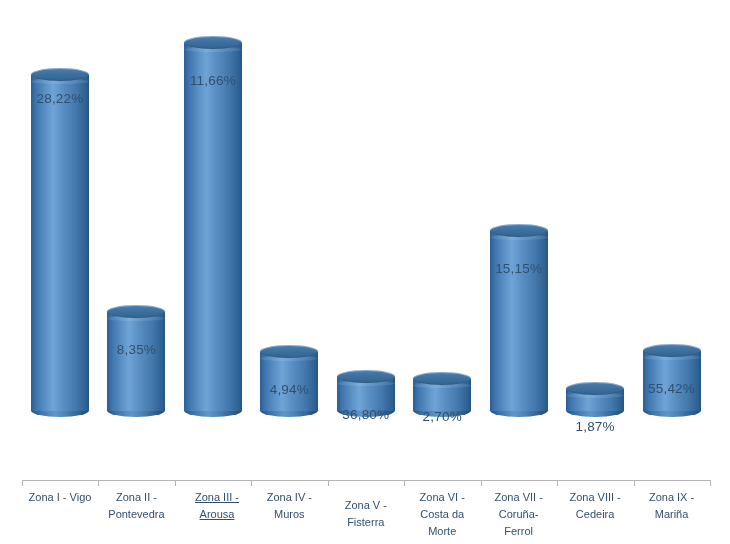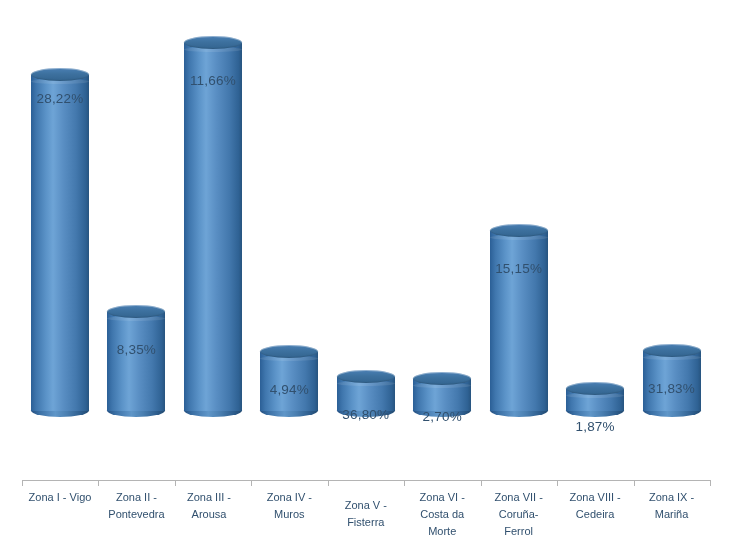--- a/index.html
+++ b/index.html
@@ -233,21 +233,21 @@
 
     <div id="value-labels-layer">
         <div class="value-label" style="left: 22px; top: 91px;">28,22%</div>
         <div class="value-label" style="left: 98.4444px; top: 341.559px;">8,35%</div>
         <div class="value-label" style="left: 174.889px; top: 72.5327px;">11,66%</div>
         <div class="value-label" style="left: 251.333px; top: 382.169px;">4,94%</div>
         <div class="value-label" style="left: 327.778px; top: 407.416px;">36,80%</div>
         <div class="value-label" style="left: 404.222px; top: 408.845px;">2,70%</div>
         <div class="value-label" style="left: 480.667px; top: 260.577px;">15,15%</div>
         <div class="value-label" style="left: 557.111px; top: 418.73px;">1,87%</div>
-        <div class="value-label" style="left: 633.556px; top: 381.335px;">31,83%</div>
+        <div class="value-label" style="left: 633.556px; top: 381.335px;">55,42%</div>
       </div>
 
   </div>
 
   <div id="category-axis"></div>
   <div id="axis-ticks-layer">
       <div class="axis-tick" style="left: 22px;"></div>
       <div class="axis-tick" style="left: 98px;"></div>
       <div class="axis-tick" style="left: 175px;"></div>
       <div class="axis-tick" style="left: 251px;"></div>
@@ -260,21 +260,21 @@
     </div>
 
   <div id="cat-labels-layer">
       <div class="cat-label" style="left: 22px;">
         <span>Zona I - Vigo</span>
       </div>
       <div class="cat-label" style="left: 98.4444px;">
         <span>Zona II -</span>
         <span>Pontevedra</span>
       </div>
-      <div class="cat-label" style="left: 171px;">
+      <div class="cat-label" style="left: 179px; text-decoration: underline;">
         <span>Zona III -</span>
         <span>Arousa</span>
       </div>
       <div class="cat-label" style="left: 251.333px;">
         <span>Zona IV -</span>
         <span>Muros</span>
       </div>
       <div class="cat-label" style="left: 327.778px; margin-top: 8px;">
         <span>Zona V -</span>
         <span>Fisterra</span>

